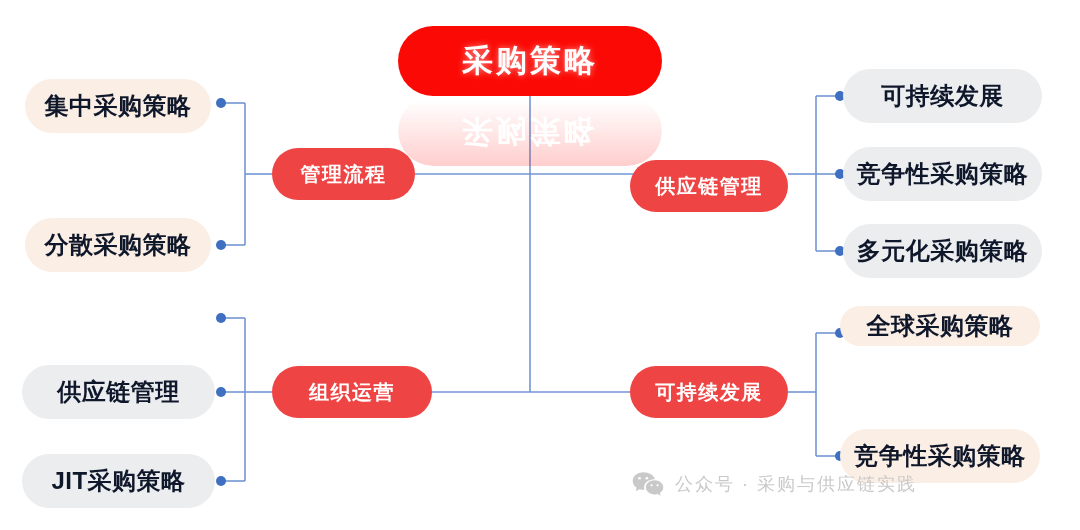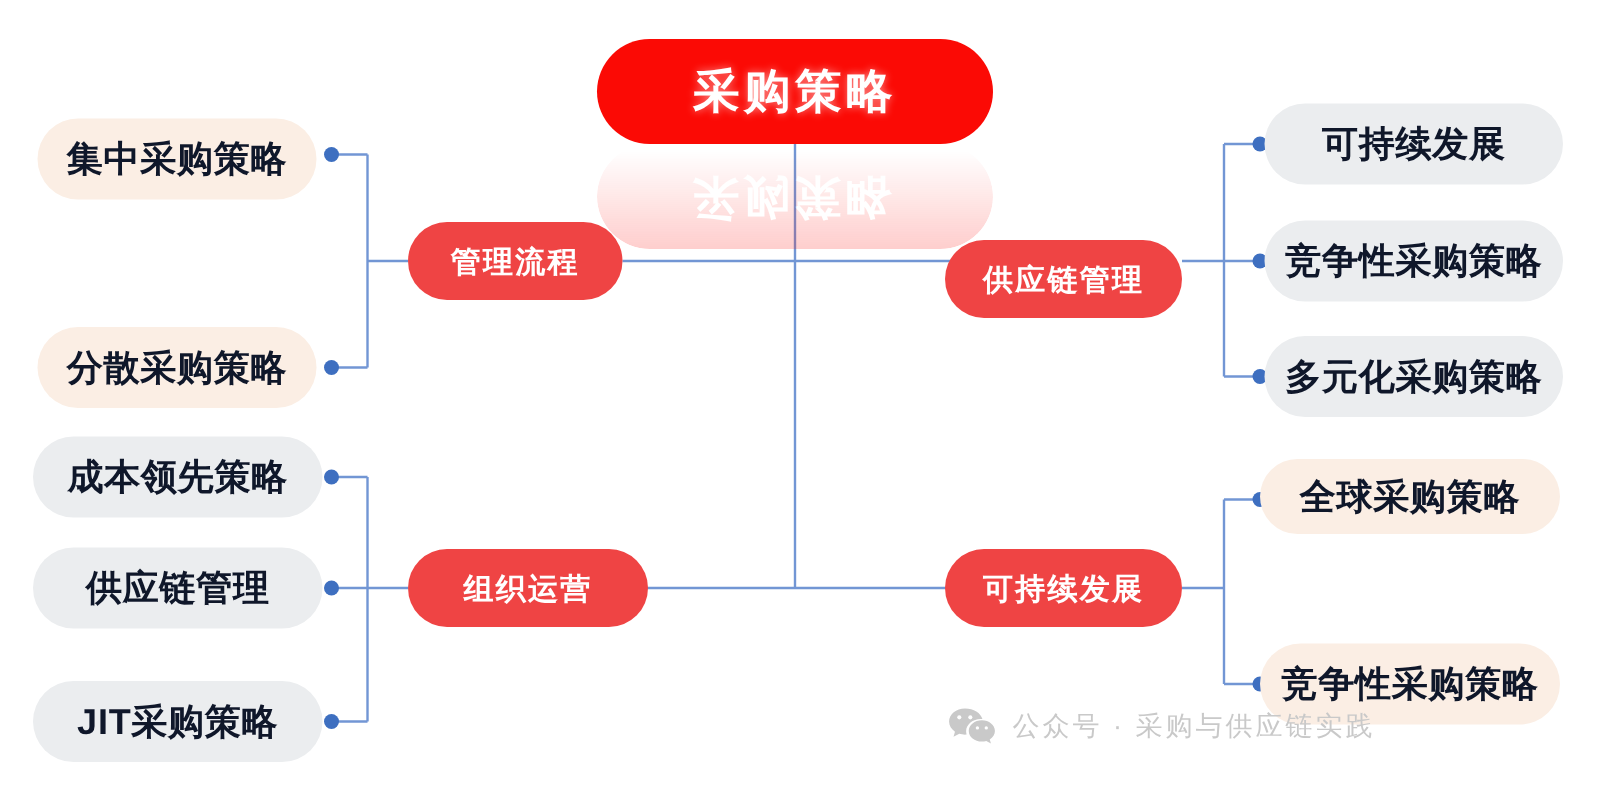--- a/index.html
+++ b/index.html
@@ -194,31 +194,28 @@
   <div class="node leaf gray" style="left:843px; top:69px; width:199px; height:54px;">
     <span>可持续发展</span>
   </div>
   <div class="node leaf gray" style="left:843px; top:147px; width:199px; height:54px;">
     <span>竞争性采购策略</span>
   </div>
   <div class="node leaf gray" style="left:843px; top:224px; width:199px; height:54px;align-items:center;">
     <span>多元化采购策略</span>
   </div>
 
-  <div class="node leaf gray" style="left:22px; top:291px; width:193px; height:54px;">
-    <span>成本领先策略</span>
-  </div>
   <div class="node leaf gray" style="left:22px; top:365px; width:193px; height:54px;">
     <span>供应链管理</span>
   </div>
   <div class="node leaf gray" style="left:22px; top:454px; width:193px; height:54px;">
     <span>JIT采购策略</span>
   </div>
 
-  <div class="node leaf cream" style="left:840px; top:306px; width:200px; height:50px;">
+  <div class="node leaf cream" style="left:840px; top:306px; width:200px; height:40px;">
     <span>全球采购策略</span>
   </div>
   <div class="node leaf cream" style="left:840px; top:429px; width:200px; height:54px;">
     <span>竞争性采购策略</span>
   </div>
 
   <div id="watermark">
     <svg class="wechat-icon" viewBox="0 0 40 32" xmlns="http://www.w3.org/2000/svg">
       <g fill="#c9c9c9">
         <path d="M14.2 1.4C6.8 1.4 0.9 6.3 0.9 12.3c0 3.4 1.9 6.4 4.9 8.4L4.6 25l4.8-2.5c1.5 0.4 3 0.7 4.8 0.7 0.4 0 0.9 0 1.3-0.1-0.3-0.9-0.4-1.8-0.4-2.7 0-5.7 5.5-10.3 12.3-10.3 0.5 0 0.9 0 1.3 0.1C27.4 5.2 21.4 1.4 14.2 1.4z"></path>

